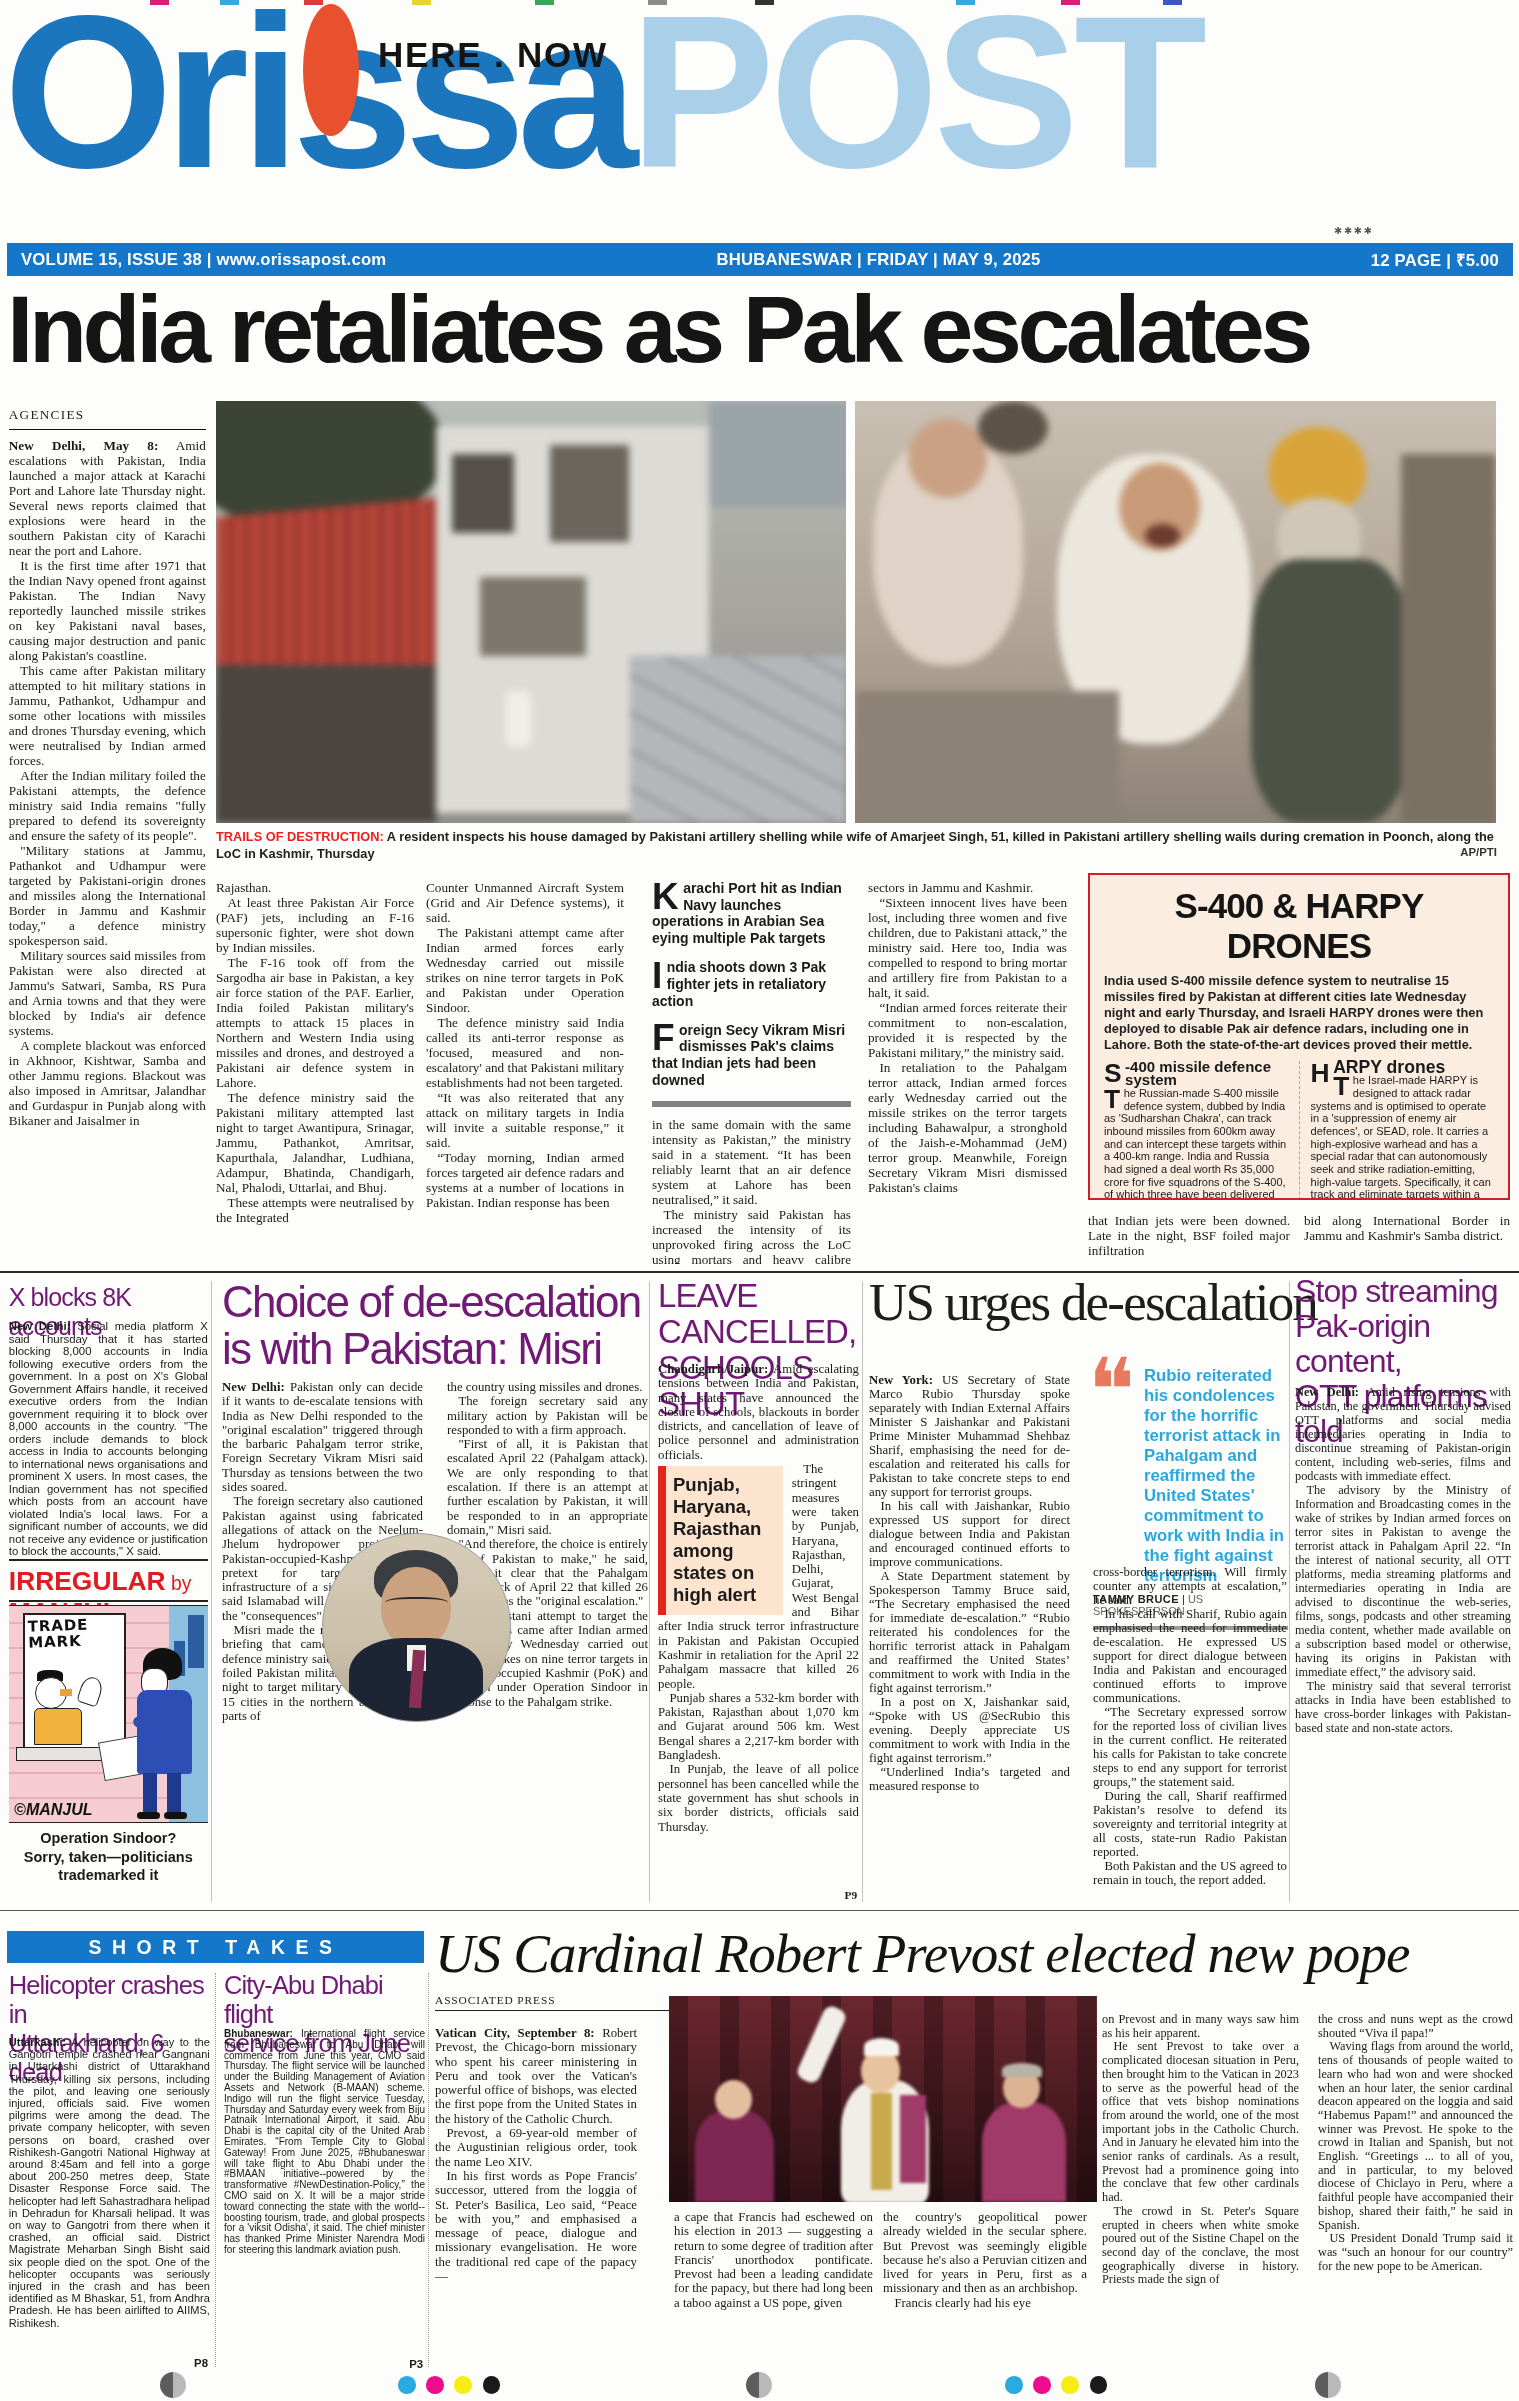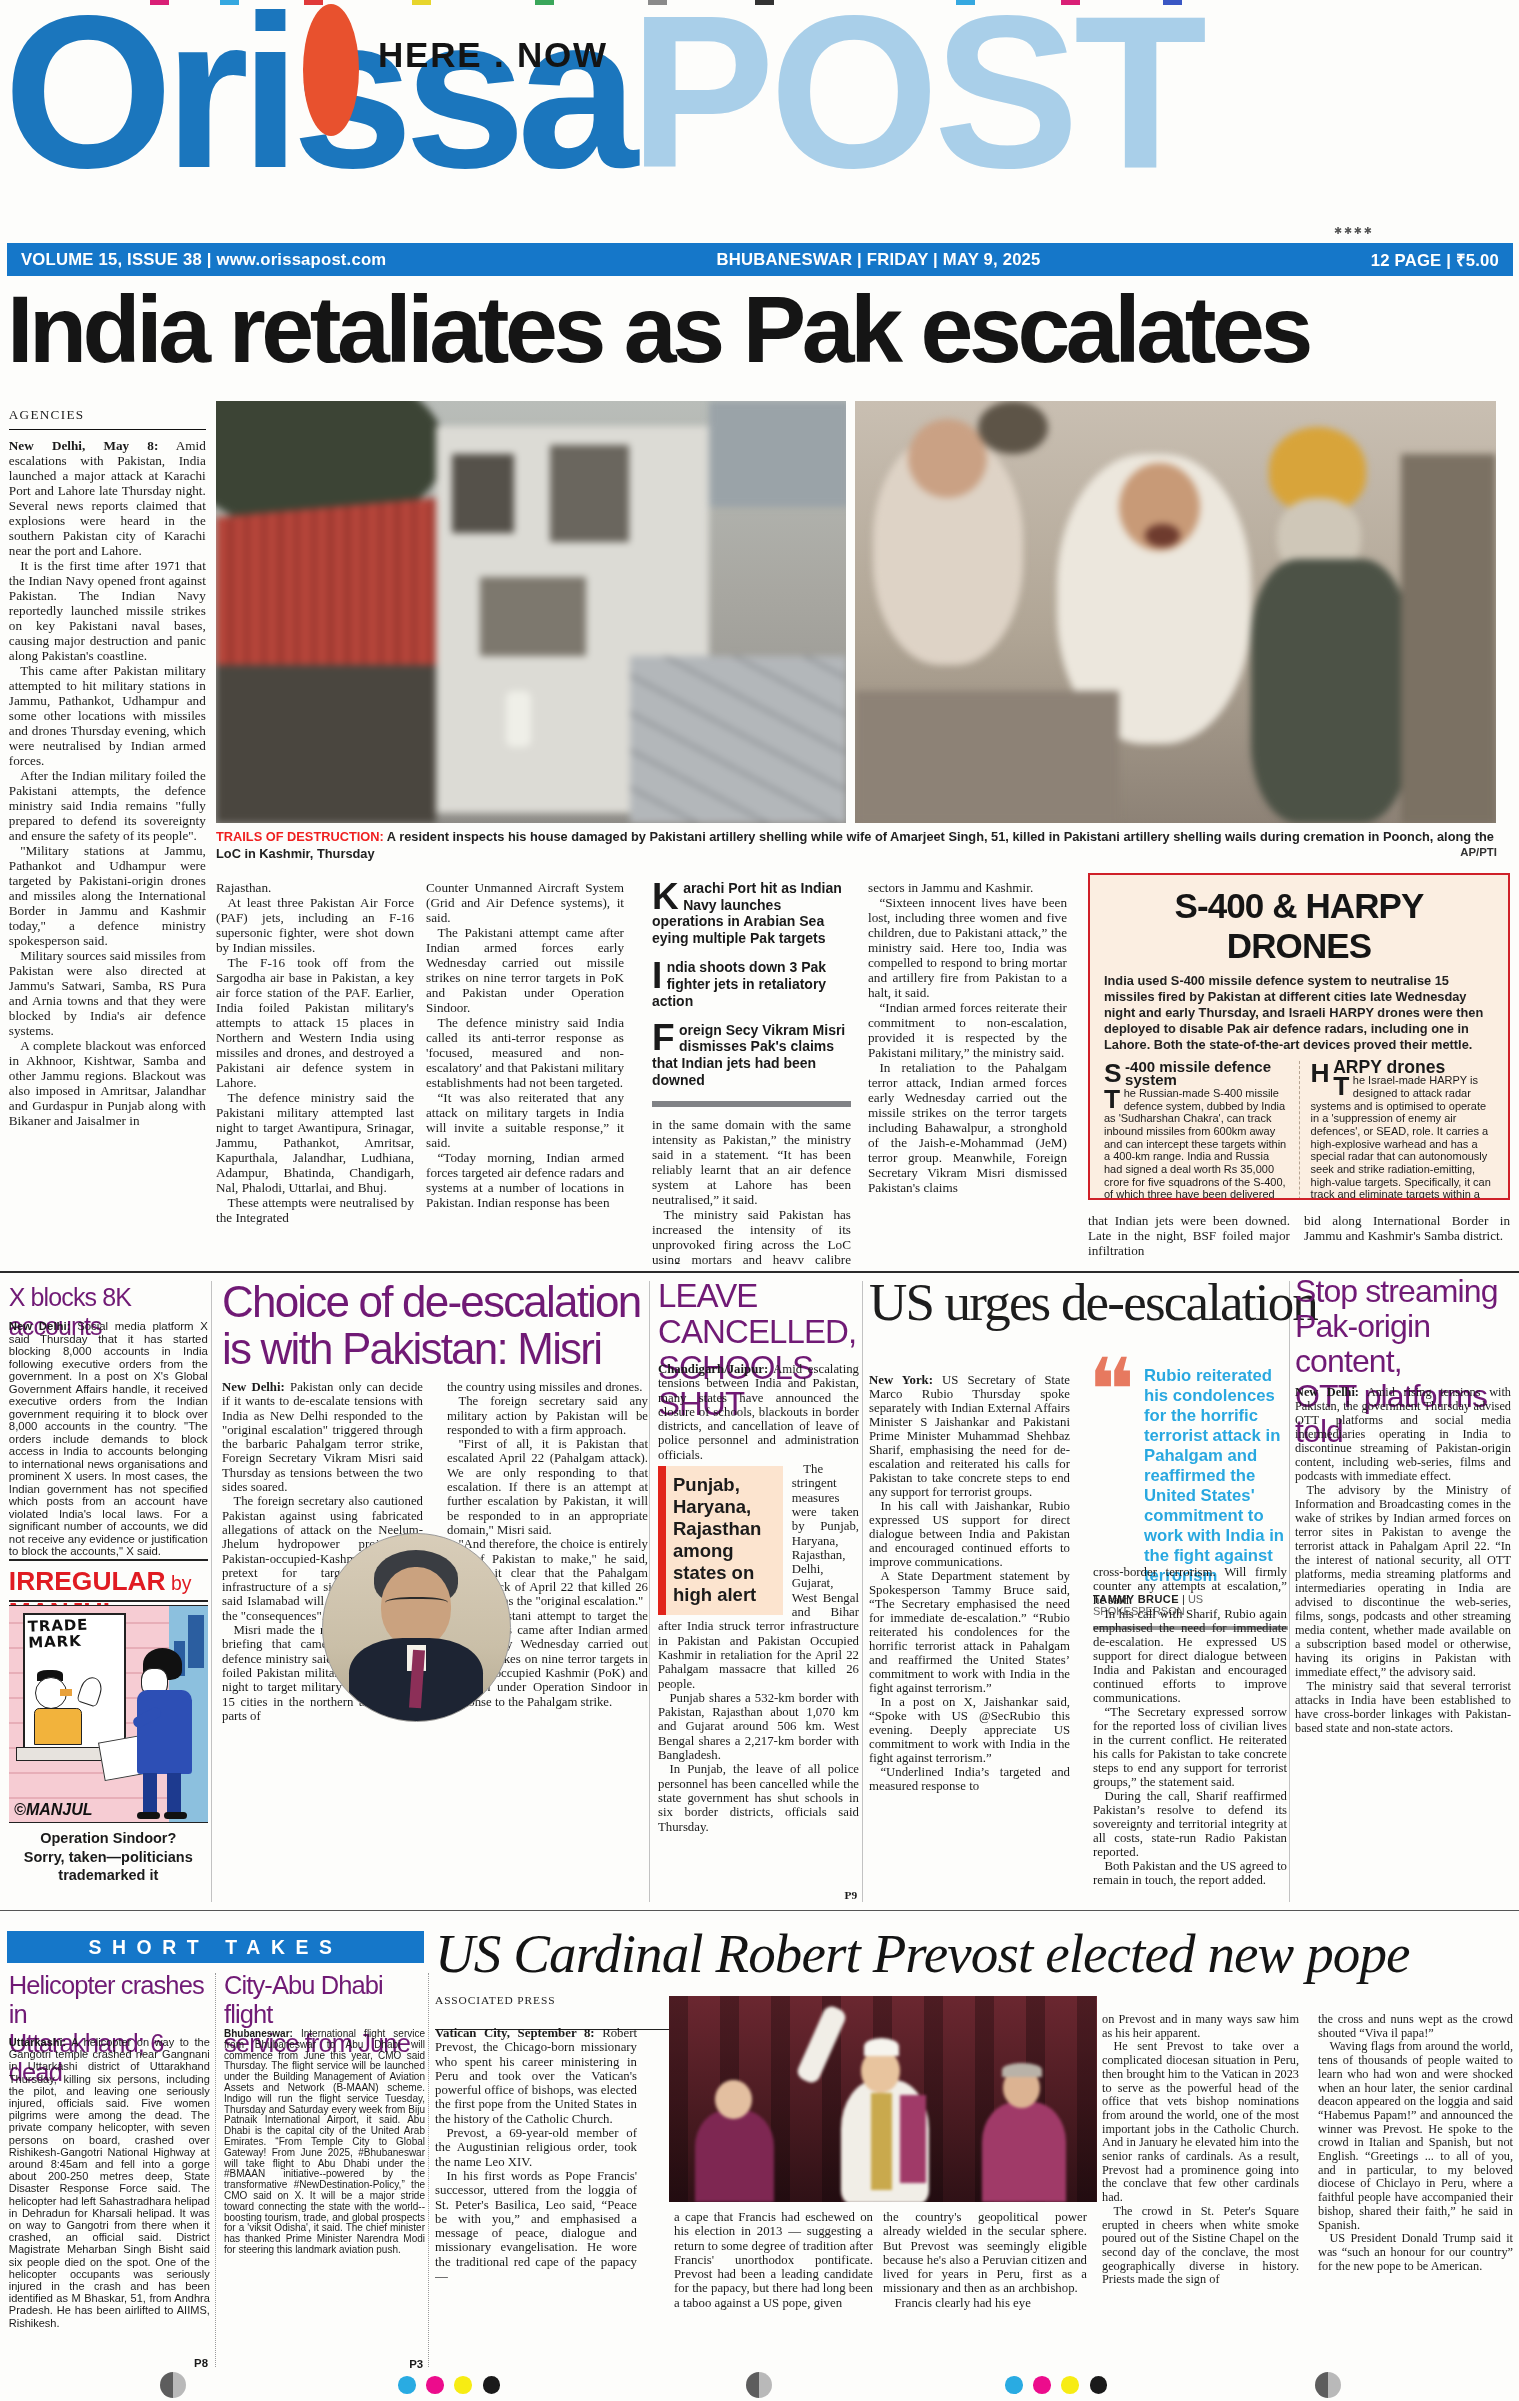--- a/index.html
+++ b/index.html
@@ -105,21 +105,21 @@
   .qtext .qindent{display:block;margin-left:51px;}
   .qattr{margin-top:7px;font-size:11px;color:#222;}
   .qattr b{letter-spacing:0.4px;}
   .qattr .role{color:#666;}
   .quote-rule{height:4.4px;background:#9b9b9b;margin-top:8.8px;}
   
   .stbar{position:absolute;left:7px;top:1931px;width:417px;height:32px;background:#1577c9;color:#fff;
          display:flex;align-items:center;justify-content:center;font-weight:bold;font-size:19.4px;letter-spacing:10.6px;}
   
   .pope-byline{position:absolute;left:435px;top:1994px;width:239px;font-family:"Liberation Serif",serif;
-               font-size:11.4px;letter-spacing:0.9px;color:#222;border-bottom:1.8px solid #222;padding-bottom:23px;}
+               font-size:11.4px;letter-spacing:0.9px;color:#222;border-bottom:1.8px solid #222;padding-bottom:4px;}
   
   .halfcircle{position:absolute;width:26.4px;height:26.4px;border-radius:50%;
               background:linear-gradient(90deg,#5d5d5d 0 50%,#b9b9b9 50% 100%);}
   .cmyk{position:absolute;display:flex;gap:10.6px;}
   .cmyk span{width:17.6px;height:17.6px;border-radius:50%;display:block;}
 </style>
 </head>
 <body>
 
 <div class="page">

